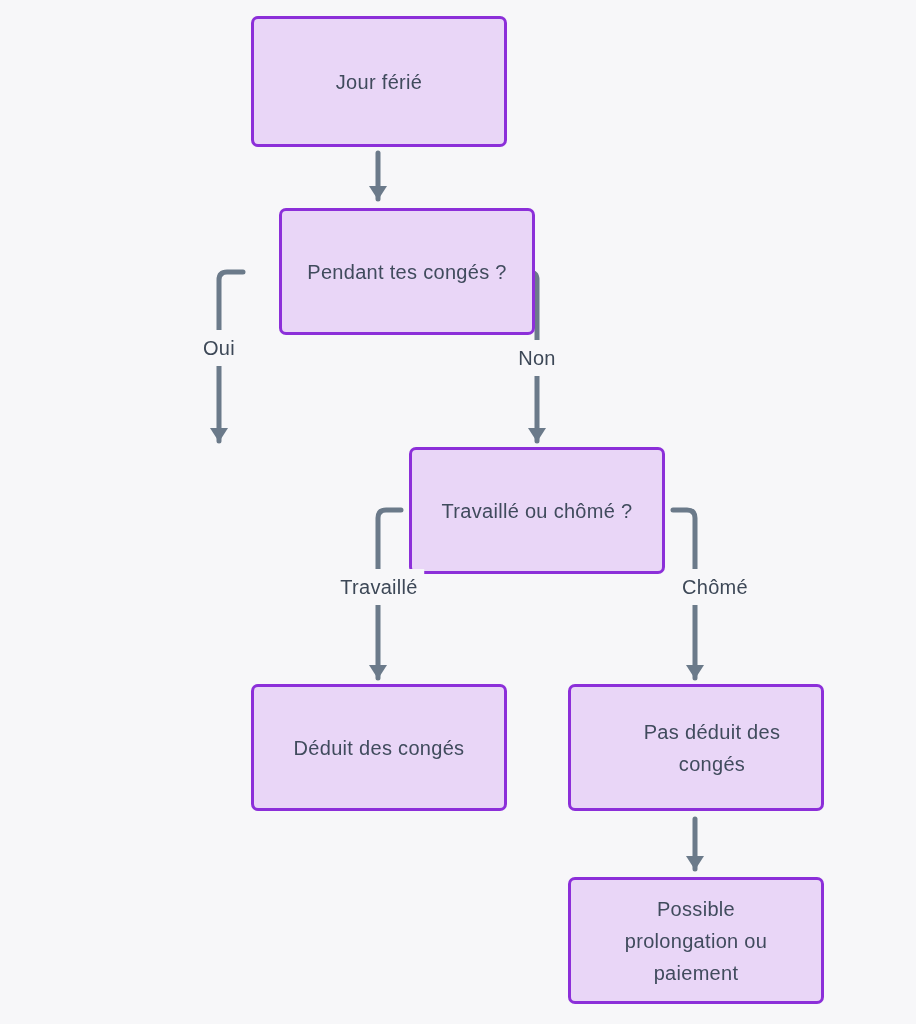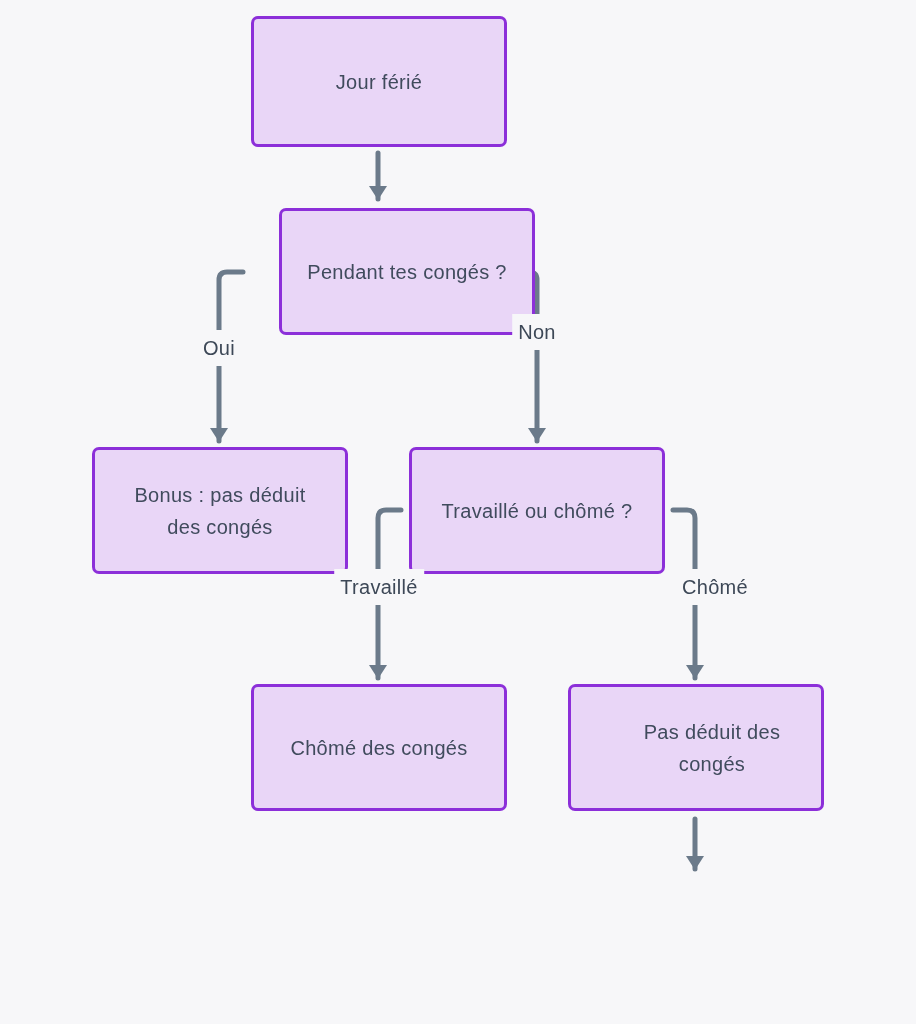--- a/index.html
+++ b/index.html
@@ -81,32 +81,33 @@
     <path class="edge" d="M 515,272 L 529,272 Q 537,272 537,280 L 537,441" marker-end="url(#arrowhead)"></path>
     <path class="edge" d="M 401,510 L 386,510 Q 378,510 378,518 L 378,678" marker-end="url(#arrowhead)"></path>
     <path class="edge" d="M 673,510 L 687,510 Q 695,510 695,518 L 695,678" marker-end="url(#arrowhead)"></path>
     <path class="edge" d="M 695,819 L 695,869" marker-end="url(#arrowhead)"></path>
   </svg>
 
   <div class="node" style="left:251px; top:16px; width:256px; height:131px;">Jour férié</div>
 
   <div class="node" style="left:251px; top:208px; width:256px; height:127px;margin-left:28px;">Pendant tes congés ?</div>
 
-  <div class="node" style="left:92px; top:447px; width:256px; height:127px;">Bonus : pas déduit
-des congés</div>
 
   <div class="node" style="left:409px; top:447px; width:256px; height:127px;">Travaillé ou chômé ?</div>
 
-  <div class="node" style="left:251px; top:684px; width:256px; height:127px;">Chômé des congés</div>
+  <div class="node" style="left:251px; top:684px; width:256px; height:127px;">Déduit des congés</div>
 
   <div class="node" style="left:568px; top:684px; width:256px; height:127px;padding-left:48px;">Pas déduit des
 congés</div>
 
+  <div class="node" style="left:568px; top:877px; width:256px; height:127px;">Possible
+prolongation ou
+paiement</div>
 
   <div class="edge-label" style="left:219px; top:348px;">Oui</div>
 
-  <div class="edge-label" style="left:537px; top:332px;">Non</div>
+  <div class="edge-label" style="left:537px; top:358px;">Non</div>
 
   <div class="edge-label" style="left:379px; top:587px;text-align:right;">Travaillé</div>
 
   <div class="edge-label" style="left:695px; top:587px;margin-left:20px;">Chômé</div>
 
 </div>
 
 </body></html>

